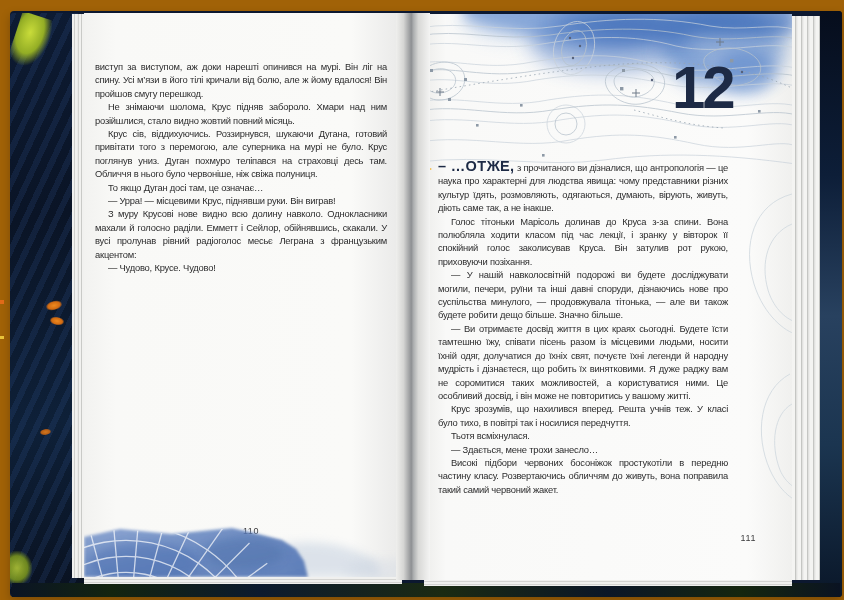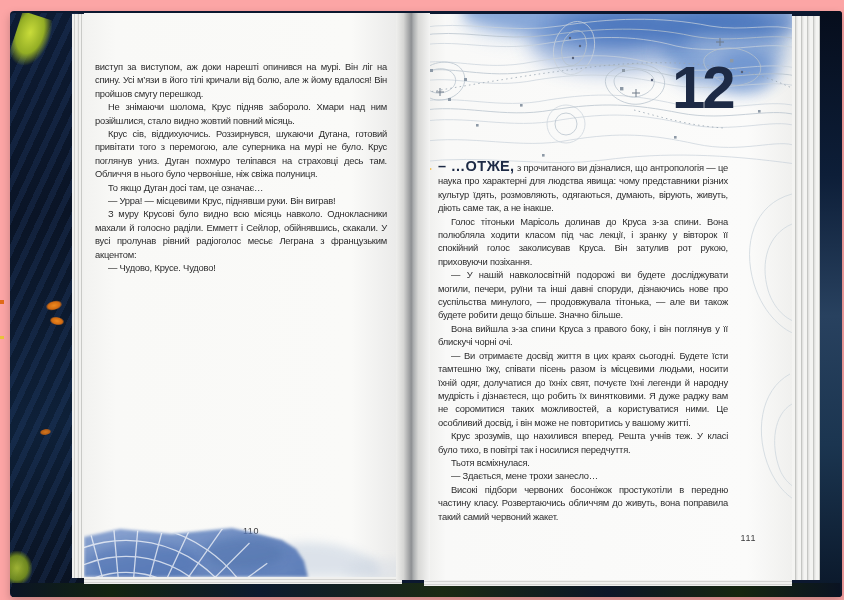--- a/index.html
+++ b/index.html
@@ -1,16 +1,16 @@
 <!DOCTYPE html>
 <html><head>
 <meta charset="utf-8">
 <style>
   html,body{margin:0;padding:0;background:#ffffff;}
-  .photo{position:relative;width:844px;height:600px;background:#fca5a5;overflow:hidden;
+  .photo{position:relative;width:844px;height:600px;background:#a16207;overflow:hidden;
          font-family:"Liberation Sans","DejaVu Sans",sans-serif;}
   
   .book-base{position:absolute;left:10px;top:11px;width:832px;height:586px;
              background:#0c1830;border-radius:4px;box-shadow:0 4px 10px rgba(0,0,0,.22);}
   .cover-left{position:absolute;left:10px;top:13px;width:76px;height:582px;overflow:hidden;
               border-radius:4px 0 0 4px;
               background:linear-gradient(170deg,#0d1b33 0%,#0a1426 35%,#0e2038 70%,#091120 100%);}
   .cover-streaks{position:absolute;left:0;top:0;right:0;bottom:0;
               background:repeating-linear-gradient(115deg,rgba(58,98,168,.16) 0 6px,rgba(0,0,0,0) 6px 14px);}
   .blob-yg{position:absolute;left:4px;top:2px;width:34px;height:52px;transform:rotate(18deg);
@@ -87,21 +87,21 @@
   <div class="edge-bottom-left"></div>
   <div class="edge-bottom-right"></div>
 
   <div class="page-left">
     <div class="lp-text body-text">
         <p>виступ за виступом, аж доки нарешті опинився на мурі. Він ліг на спину. Усі м’язи в його тілі кричали від болю, але ж йому вдалося! Він пройшов смугу перешкод.</p>
         <p>Не знімаючи шолома, Крус підняв забороло. Хмари над ним розійшлися, стало видно жовтий повний місяць.</p>
         <p>Крус сів, віддихуючись. Роззирнувся, шукаючи Дугана, готовий привітати того з перемогою, але суперника на мурі не було. Крус поглянув униз. Дуган похмуро теліпався на страховці десь там. Обличчя в нього було червоніше, ніж свіжа полуниця.</p>
         <p>То якщо Дуган досі там, це означає…</p>
         <p>— Урра! — місцевими Крус, піднявши руки. Він виграв!</p>
-        <p>З муру Крусові було видно всю місяць навколо. Однокласники махали й голосно раділи. Емметт і Сейлор, обійнявшись, скакали. У вусі пролунав рівний радіоголос месьє Леграна з французьким акцентом:</p>
+        <p>З муру Крусові нове видно всю долину навколо. Однокласники махали й голосно раділи. Емметт і Сейлор, обійнявшись, скакали. У вусі пролунав рівний радіоголос месьє Леграна з французьким акцентом:</p>
         <p>— Чудово, Крусе. Чудово!</p>
       </div>
     <div class="page-num lp-num">110</div>
 
     <svg class="ldeco" width="320" height="64" viewBox="0 0 320 64">
       <defs>
         <linearGradient id="lg1" x1="0" y1="0" x2="1" y2="1">
           <stop offset="0" stop-color="#7b98cc"></stop>
             <stop offset=".5" stop-color="#5478b8"></stop>
           <stop offset="1" stop-color="#486cb0"></stop>
@@ -227,21 +227,20 @@
     <div class="chapter-num">12</div>
 
     <div class="rp-text body-text">
       <p class="opener">
         <span class="tri"></span><span class="opener-b">– …ОТЖЕ,</span>
         <span>з прочитаного ви дізналися, що антропологія — це наука про характерні для людства явища: чому представники різних культур їдять, розмовляють, одягаються, думають, вірують, живуть, діють саме так, а не інакше.</span>
       </p>
       <div class="rp-paras">
           <p>Голос тітоньки Марісоль долинав до Круса з-за спини. Вона полюбляла ходити класом під час лекції, і зранку у вівторок її спокійний голос заколисував Круса. Він затулив рот рукою, приховуючи позіхання.</p>
           <p>— У нашій навколосвітній подорожі ви будете досліджувати могили, печери, руїни та інші давні споруди, дізнаючись нове про суспільства минулого, — продовжувала тітонька, — але ви також будете робити дещо більше. Значно більше.</p>
-          <p>Вона вийшла з-за спини Круса з правого боку, і він поглянув у її блискучі чорні очі.</p>
           <p>— Ви отримаєте досвід життя в цих краях сьогодні. Будете їсти тамтешню їжу, співати пісень разом із місцевими людьми, носити їхній одяг, долучатися до їхніх свят, почуєте їхні легенди й народну мудрість і дізнаєтеся, що робить їх винятковими. Я дуже раджу вам не соромитися таких можливостей, а користуватися ними. Це особливий досвід, і він може не повторитись у вашому житті.</p>
           <p>Крус зрозумів, що нахилився вперед. Решта учнів теж. У класі було тихо, в повітрі так і носилися передчуття.</p>
           <p>Тьотя всміхнулася.</p>
           <p>— Здається, мене трохи занесло…</p>
           <p>Високі підбори червоних босоніжок простукотіли в передню частину класу. Розвертаючись обличчям до живуть, вона поправила такий самий червоний жакет.</p>
         </div>
     </div>
 
     <div class="page-num rp-num">111</div>
   </div>

